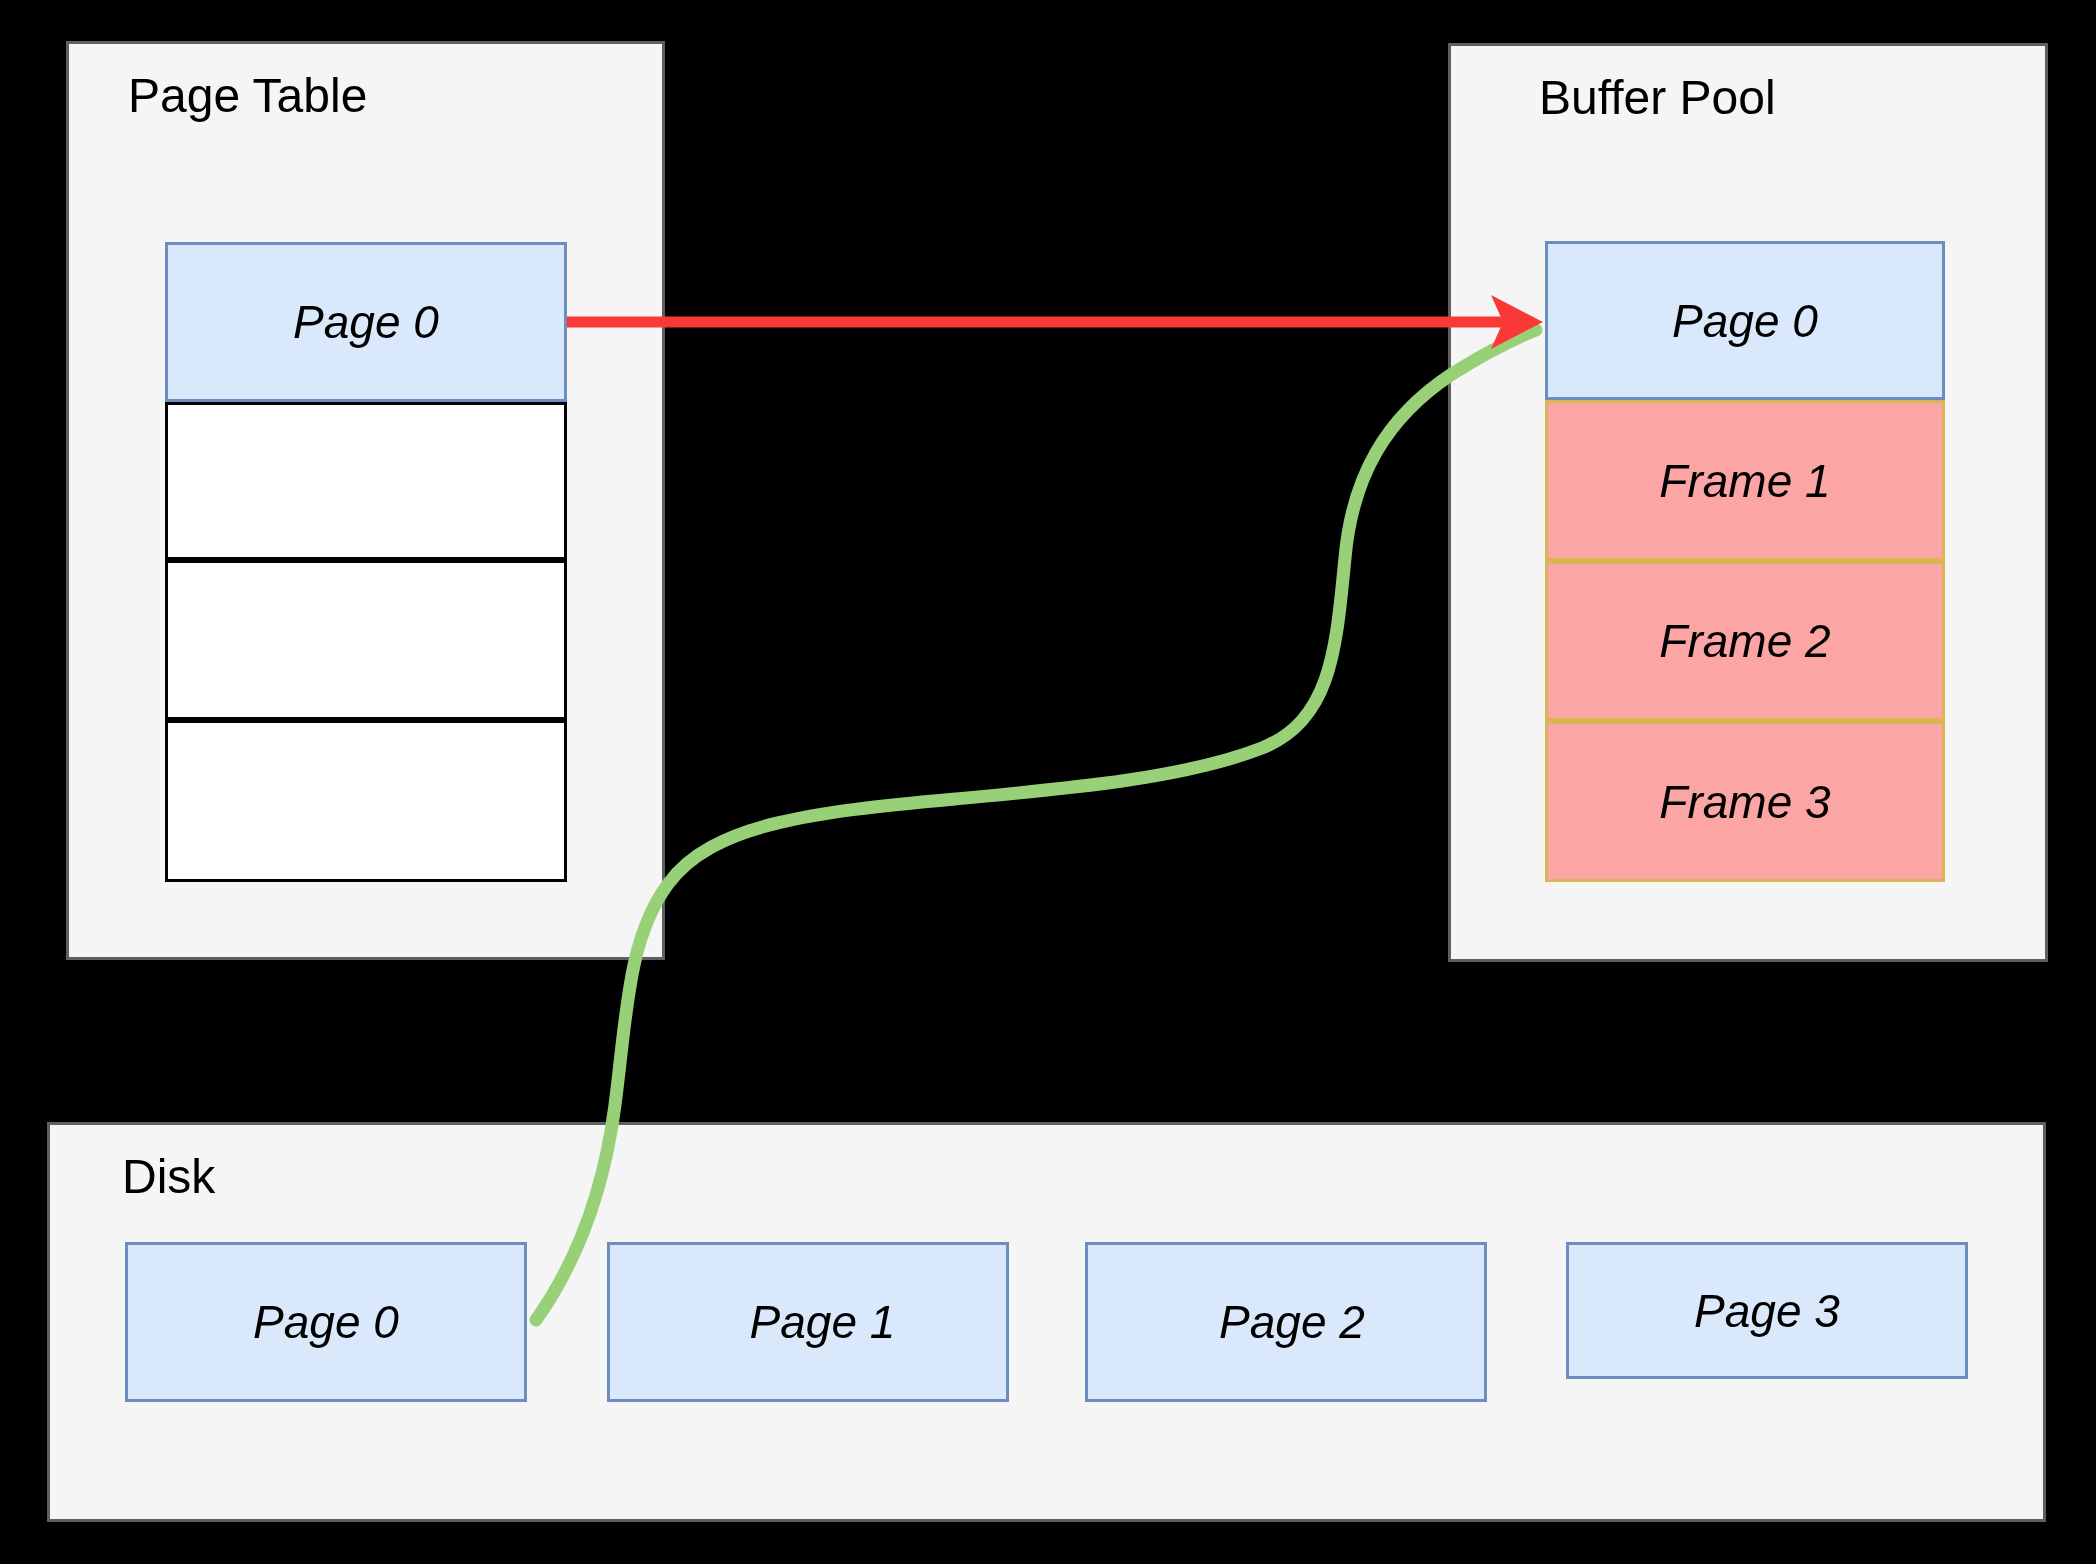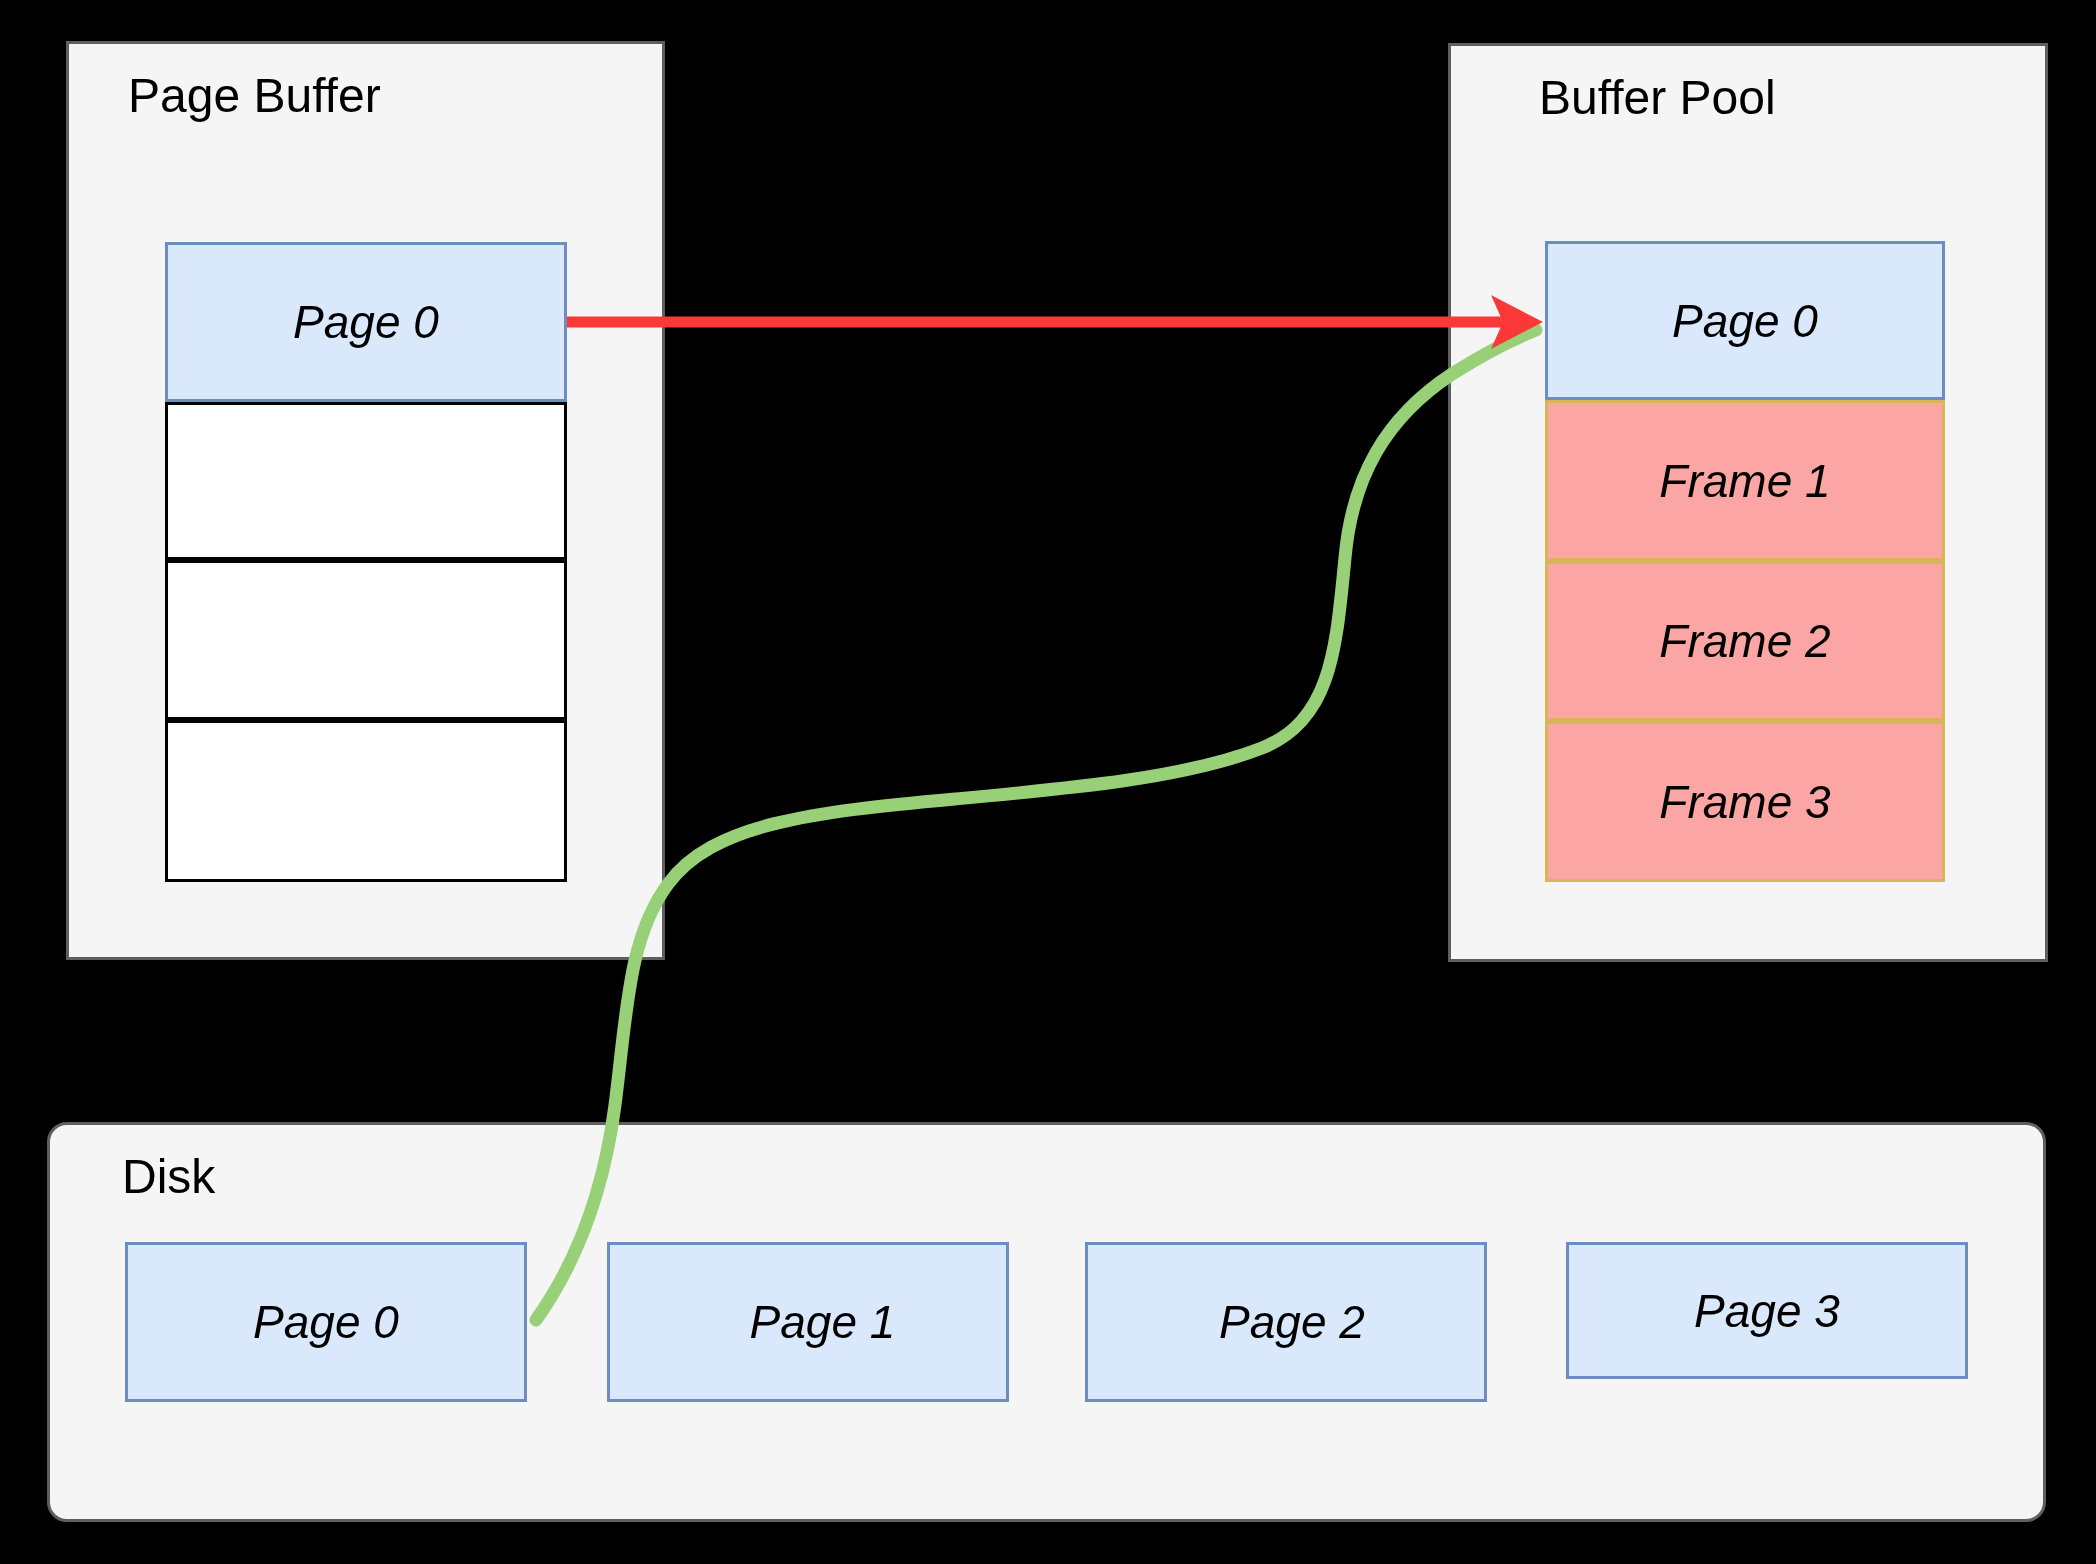--- a/index.html
+++ b/index.html
@@ -49,36 +49,36 @@
     left: 0; top: 0;
     pointer-events: none;
   }
 </style>
 </head>
 <body>
 
 <div id="canvas">
 
   <div class="container" style="left:66px; top:41px; width:599px; height:919px;">
-    <div class="container-title" style="left:59px; top:26px;">Page Buffer</div>
+    <div class="container-title" style="left:59px; top:26px;">Page Table</div>
   </div>
   <div class="cell blue" style="left:165px; top:242px; width:402px; height:160px;">Page 0</div>
   <div class="cell white" style="left:165px; top:402px; width:402px; height:158px;"></div>
   <div class="cell white" style="left:165px; top:560px; width:402px; height:160px;"></div>
   <div class="cell white" style="left:165px; top:720px; width:402px; height:162px;"></div>
 
   <div class="container" style="left:1448px; top:43px; width:600px; height:919px;">
     <div class="container-title" style="left:59px; top:26px;margin-left:29px;">Buffer Pool</div>
   </div>
   <div class="cell blue" style="left:1545px; top:241px; width:400px; height:159px;">Page 0</div>
   <div class="cell yellow" style="left:1545px; top:400px; width:400px; height:161px;">Frame 1</div>
   <div class="cell yellow" style="left:1545px; top:561px; width:400px; height:160px;">Frame 2</div>
   <div class="cell yellow" style="left:1545px; top:721px; width:400px; height:161px;">Frame 3</div>
 
-  <div class="container" style="left:47px; top:1122px; width:1999px; height:400px;border-radius:20px;">
+  <div class="container" style="left:47px; top:1122px; width:1999px; height:400px;">
     <div class="container-title" style="left:72px; top:26px;">Disk</div>
   </div>
   <div class="cell blue" style="left:125px; top:1242px; width:402px; height:160px;">Page 0</div>
   <div class="cell blue" style="left:607px; top:1242px; width:402px; height:160px;padding-left:29px;">Page 1</div>
   <div class="cell blue" style="left:1085px; top:1242px; width:402px; height:160px;padding-left:12px;">Page 2</div>
   <div class="cell blue" style="left:1566px; top:1242px; width:402px; height:137px;">Page 3</div>
 
   <svg id="overlay" width="2096" height="1564" viewBox="0 0 2096 1564">
     <path d="M 536,1320
              C 570,1272 602,1205 615,1105

